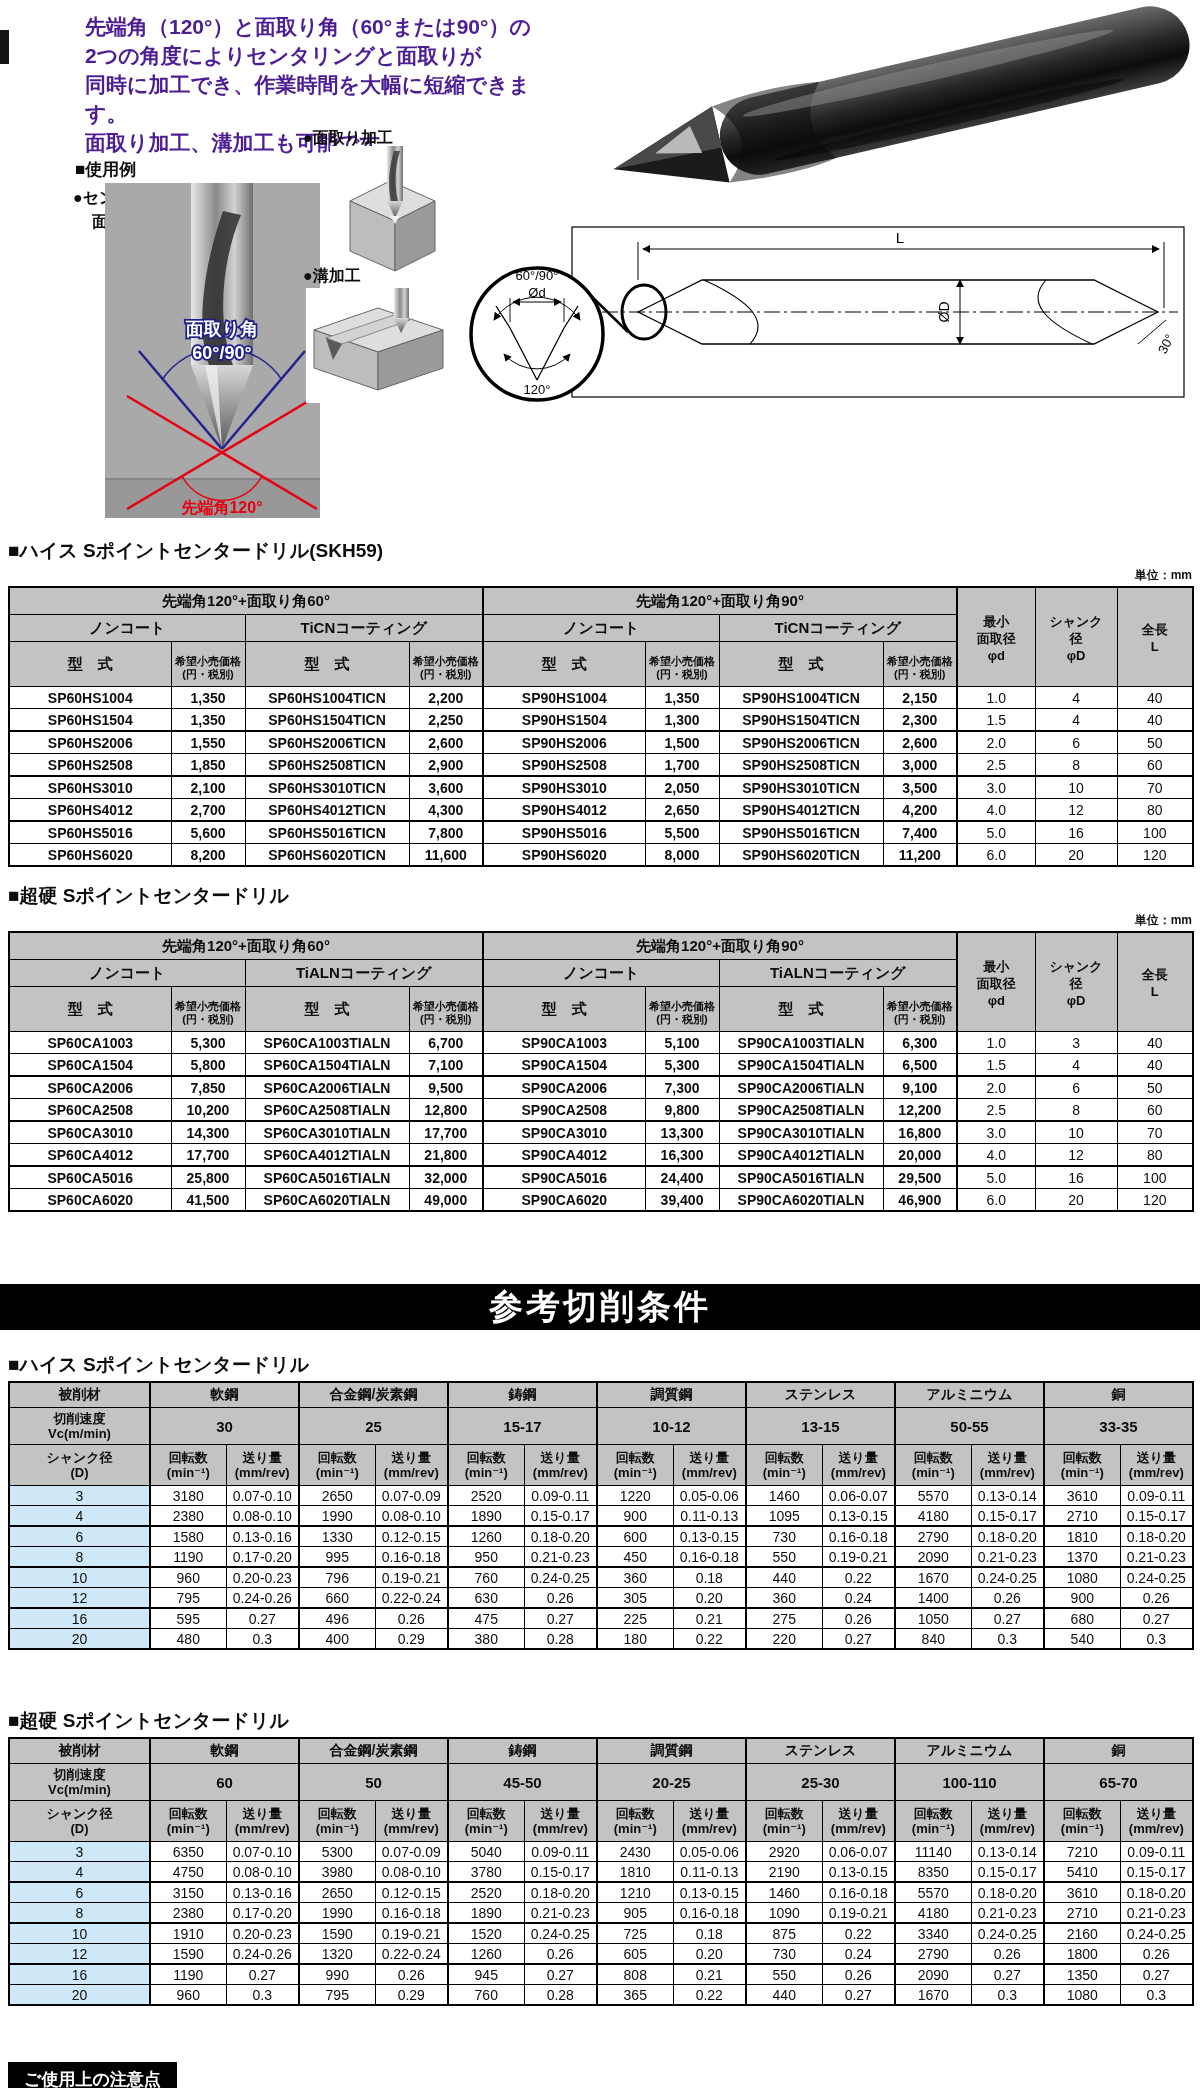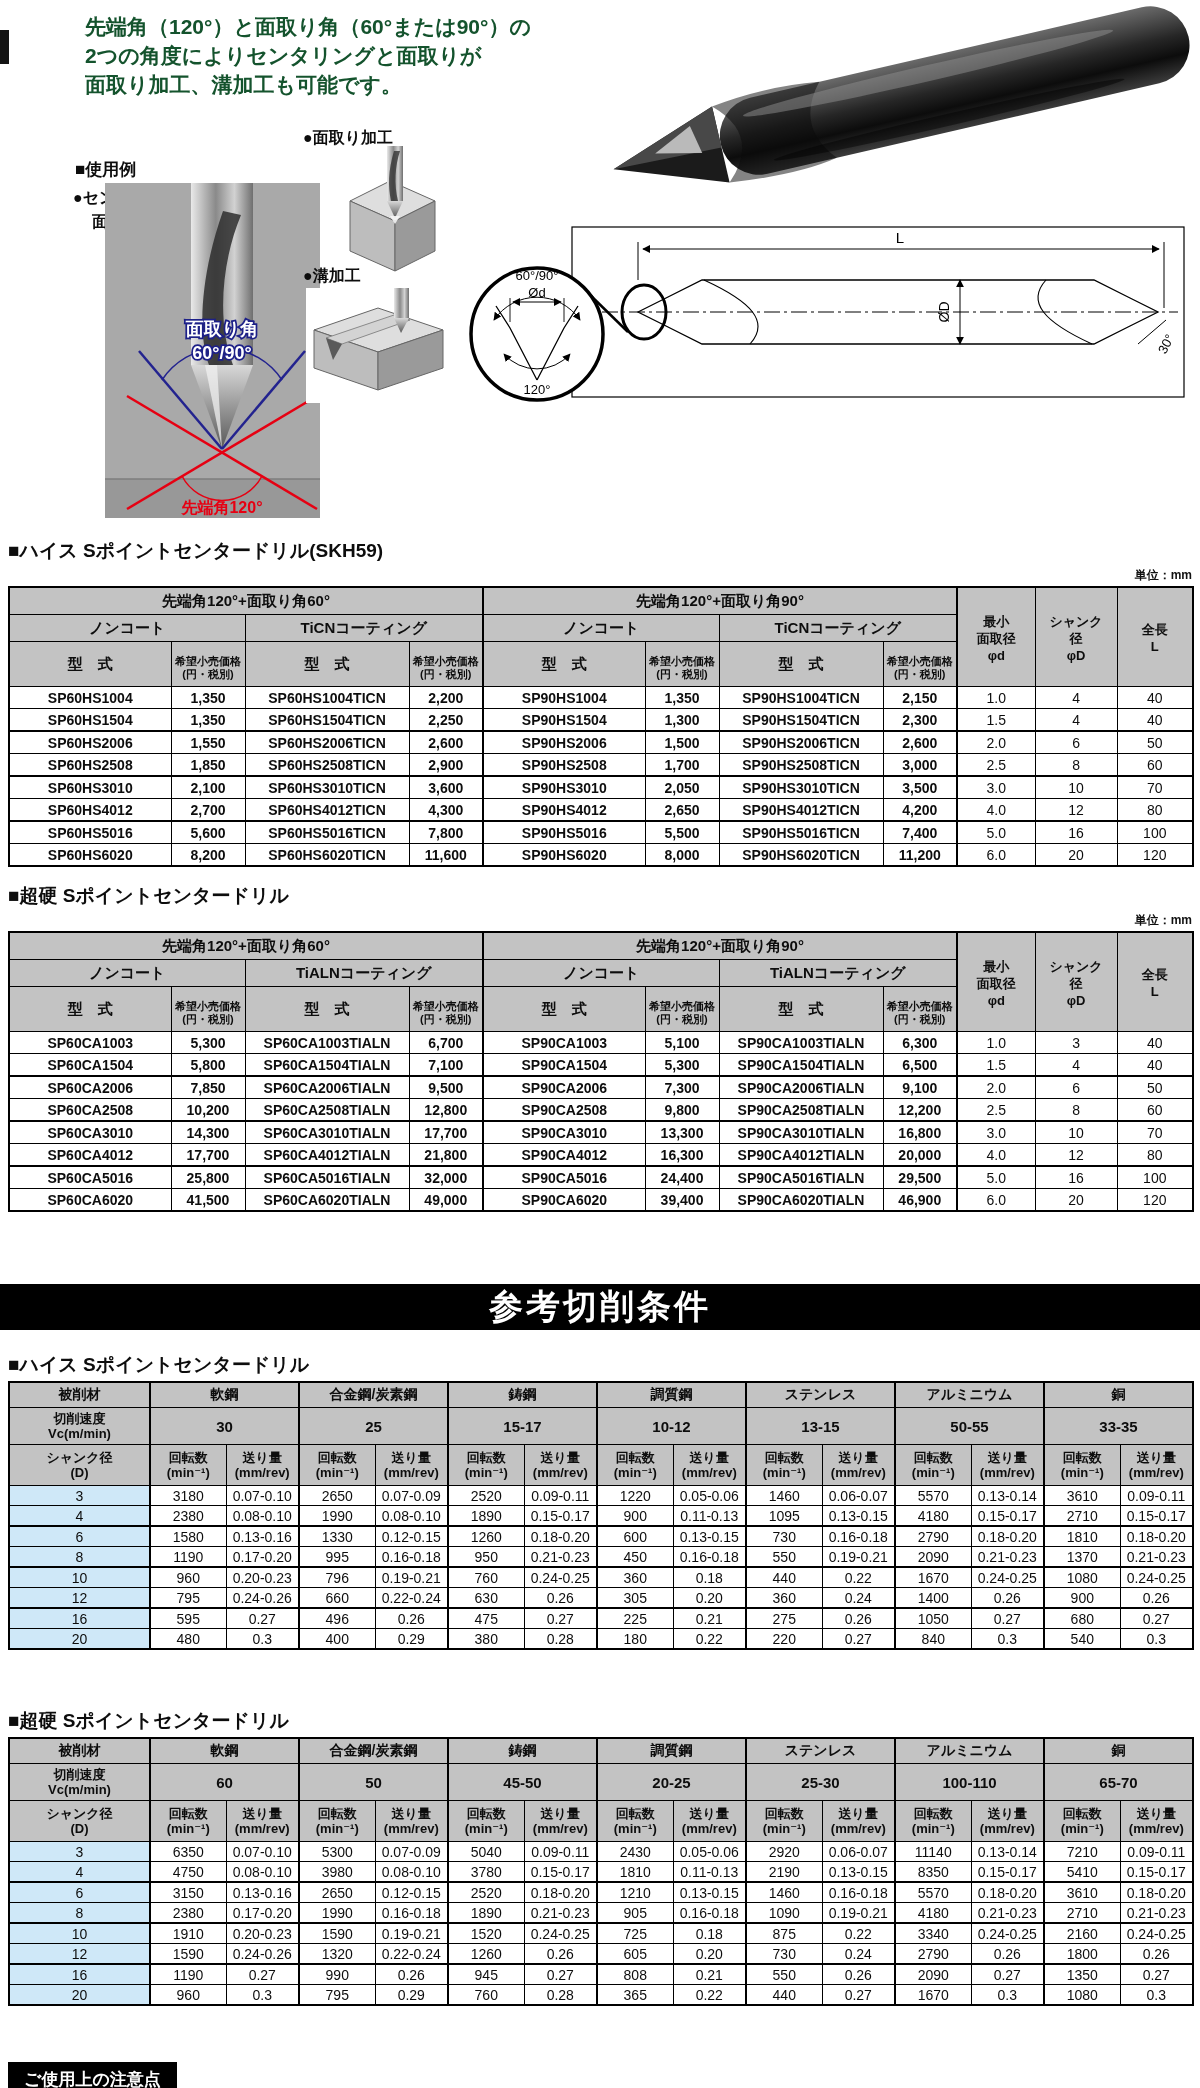--- a/index.html
+++ b/index.html
@@ -1,19 +1,19 @@
 <!DOCTYPE html>
 <html><head>
 <meta charset="utf-8">
 <style>
   html,body{margin:0;padding:0;background:#fff;}
   body{width:1200px;height:2088px;overflow:hidden;font-family:"Liberation Sans","DejaVu Sans",sans-serif;color:#111;}
   .top{position:relative;width:1200px;height:520px;}
   .edge-mark{position:absolute;left:0;top:30px;width:9px;height:34px;background:#141414;}
-  .intro{position:absolute;left:85px;top:12px;width:470px;font-size:21px;font-weight:bold;line-height:29px;color:#14532d;}
+  .intro{position:absolute;left:85px;top:12px;width:470px;font-size:21px;font-weight:bold;line-height:29px;color:#4c1d95;}
   .lbl{position:absolute;font-weight:bold;color:#0d0d0d;}
   .lbl.s17{font-size:17px;}
   .lbl.s16{font-size:16px;}
   .imgbox{position:absolute;}
   svg text{font-family:"Liberation Sans","DejaVu Sans",sans-serif;}
   
   .ttl{font-size:19px;font-weight:bold;margin:0 0 3px 8px;color:#0d0d0d;}
   .unit{width:1192px;text-align:right;font-size:12px;font-weight:bold;margin-bottom:2px;}
   table{border-collapse:collapse;table-layout:fixed;width:1184px;margin-left:8px;border:2px solid #000;}
   th,td{border:1px solid #000;text-align:center;padding:0;white-space:nowrap;overflow:hidden;color:#0d0d0d;}
@@ -39,20 +39,21 @@
   .notes-title{display:inline-block;background:#000;color:#fff;font-size:17px;font-weight:bold;padding:6px 16px;}
 </style>
 </head>
 <body>
 
 <div class="top">
   <div class="edge-mark"></div>
   <div class="intro">
     <div>先端角（120°）と面取り角（60°または90°）の</div>
     <div>2つの角度によりセンタリングと面取りが</div>
+    <div>同時に加工でき、作業時間を大幅に短縮できます。</div>
     <div>面取り加工、溝加工も可能です。</div>
   </div>
 
   <svg class="imgbox" style="left:455px;top:0;width:740px;height:222px" viewBox="0 0 740 222">
     <defs>
       <linearGradient id="gmetal" x1="0" y1="0" x2="0" y2="1">
         <stop offset="0" stop-color="#6a6a6a"></stop>
           <stop offset="0.45" stop-color="#262626"></stop>
         <stop offset="0.7" stop-color="#0c0c0c"></stop>
           <stop offset="1" stop-color="#3c3c3c"></stop>

